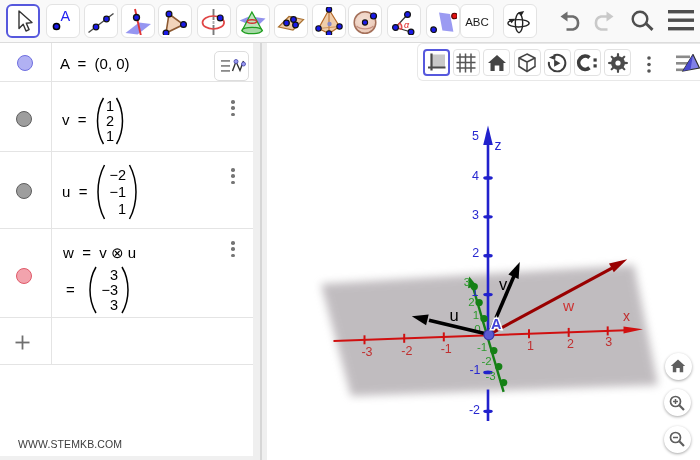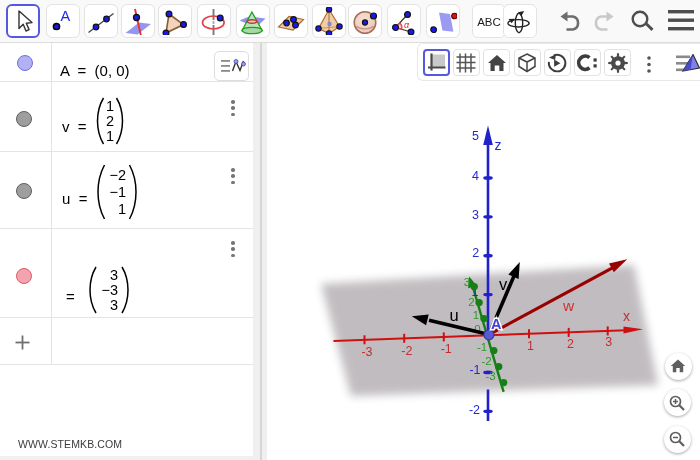--- a/index.html
+++ b/index.html
@@ -11,21 +11,21 @@
 .tbtn { position:absolute; top:4px; width:34px; height:34px; background:#fff;
   border:1px solid #e3e3e3; border-radius:6px; }
 .tbtn.sel { border:2px solid #5658dd; }
 .tbtn svg, .gbtn svg { position:absolute; left:50%; top:50%; transform:translate(-50%,-50%); }
 .ticon { position:absolute; }
 .row { position:absolute; left:0; width:253px; border-bottom:1px solid #e4e4e4; background:#fff; }
 #vsep { position:absolute; left:51px; top:43px; width:1px; height:322px; background:#e4e4e4; }
 .marble { position:absolute; border-radius:50%; width:16px; height:16px; }
 .dots3 { position:absolute; left:231px; }
 .dots3 i { display:block; width:3.6px; height:3.6px; border-radius:50%; background:#757575; margin-bottom:2.8px; }
-.mtext { position:absolute; color:#000; font-size:15px; white-space:pre;margin-top:7px; }
+.mtext { position:absolute; color:#000; font-size:15px; white-space:pre; }
 #divider { position:absolute; left:253px; top:43px; width:14px; height:417px; background:#efefef; }
 #divider .mid { position:absolute; left:6.5px; top:0; width:2px; height:417px; background:#d6d6d6; }
 #stylebar { position:absolute; left:417px; top:43px; width:285px; height:38px;
   background:#fff; border:1px solid #e8e8e8; border-right:none; border-radius:6px 0 0 6px; }
 .gbtn { position:absolute; top:49px; width:27px; height:27px; background:#fff;
   border:1px solid #e2e2e2; border-radius:4px; }
 .gbtn.sel { border:2px solid #5658dd; }
 .fab { position:absolute; width:27px; height:27px; border-radius:50%; background:#fff;
   box-shadow:0 1px 3px rgba(0,0,0,0.35); }
 .fab svg { position:absolute; left:50%; top:50%; transform:translate(-50%,-50%); }
@@ -132,21 +132,21 @@
     <circle cx="5.5" cy="20.5" r="2.9" fill="#1a1ae8" stroke="#111" stroke-width="1.2"></circle>
         </svg>
       </div>
   <div class="tbtn" style="left:425.5px">
         <svg width="28" height="28">
     <polygon points="10,5.6 21,7 24.4,24.8 13.4,23.4" fill="#9b9bf2"></polygon>
     <circle cx="25.5" cy="9" r="2.8" fill="#e01010" stroke="#500" stroke-width="1.1"></circle>
     <circle cx="4.6" cy="22.7" r="2.8" fill="#1a1ae8" stroke="#111" stroke-width="1.2"></circle>
         </svg>
       </div>
-  <div class="tbtn" style="left:472px">
+  <div class="tbtn" style="left:460px">
         <svg width="28" height="28">
     <text x="14" y="18.5" font-size="11.5" fill="#1c1c1c" text-anchor="middle" font-family="Liberation Sans">ABC</text>
         </svg>
       </div>
   <div class="tbtn" style="left:503px">
         <svg width="28" height="28">
     <ellipse cx="13" cy="16" rx="3.7" ry="9.7" fill="none" stroke="#222" stroke-width="1.4"></ellipse>
     <ellipse cx="12.5" cy="16.3" rx="10.6" ry="3.7" fill="none" stroke="#222" stroke-width="1.4"></ellipse>
     <polygon points="12,5.2 18.2,4.1 15.2,9.2" fill="#222"></polygon>
     <polygon points="2.5,12.1 9,11.7 5.6,16.3" fill="#222"></polygon>
@@ -215,20 +215,21 @@
   <text x="15" y="45" font-size="14.5" text-anchor="middle" fill="#000">1</text>
     </svg>
 <div class="mtext" style="left:62px;top:183px">u  =</div>
 <svg style="position:absolute;left:95px;top:162px" width="44" height="60">
   <path d="M9.5,3 Q3,15 3,30 Q3,45 9.5,57" fill="none" stroke="#000" stroke-width="1.5"></path>
   <path d="M34.5,3 Q41,15 41,30 Q41,45 34.5,57" fill="none" stroke="#000" stroke-width="1.5"></path>
   <text x="31" y="18" font-size="14.5" text-anchor="end" fill="#000">−2</text>
   <text x="31" y="35" font-size="14.5" text-anchor="end" fill="#000">−1</text>
   <text x="31" y="52" font-size="14.5" text-anchor="end" fill="#000">1</text>
     </svg>
+<div class="mtext" style="left:63px;top:244px">w  =  v ⊗ u</div>
 <div class="mtext" style="left:66px;top:281px">=</div>
 <svg style="position:absolute;left:87px;top:265px" width="44" height="50">
   <path d="M9,2 Q3,12 3,25 Q3,38 9,48" fill="none" stroke="#000" stroke-width="1.5"></path>
   <path d="M35,2 Q41,12 41,25 Q41,38 35,48" fill="none" stroke="#000" stroke-width="1.5"></path>
   <text x="31" y="15" font-size="14.5" text-anchor="end" fill="#000">3</text>
   <text x="31" y="30" font-size="14.5" text-anchor="end" fill="#000">−3</text>
   <text x="31" y="45" font-size="14.5" text-anchor="end" fill="#000">3</text>
     </svg>
 <svg style="position:absolute;left:15px;top:335px" width="15" height="15">
   <line x1="7.5" y1="0.5" x2="7.5" y2="14.5" stroke="#6f6f6f" stroke-width="1.8"></line>

